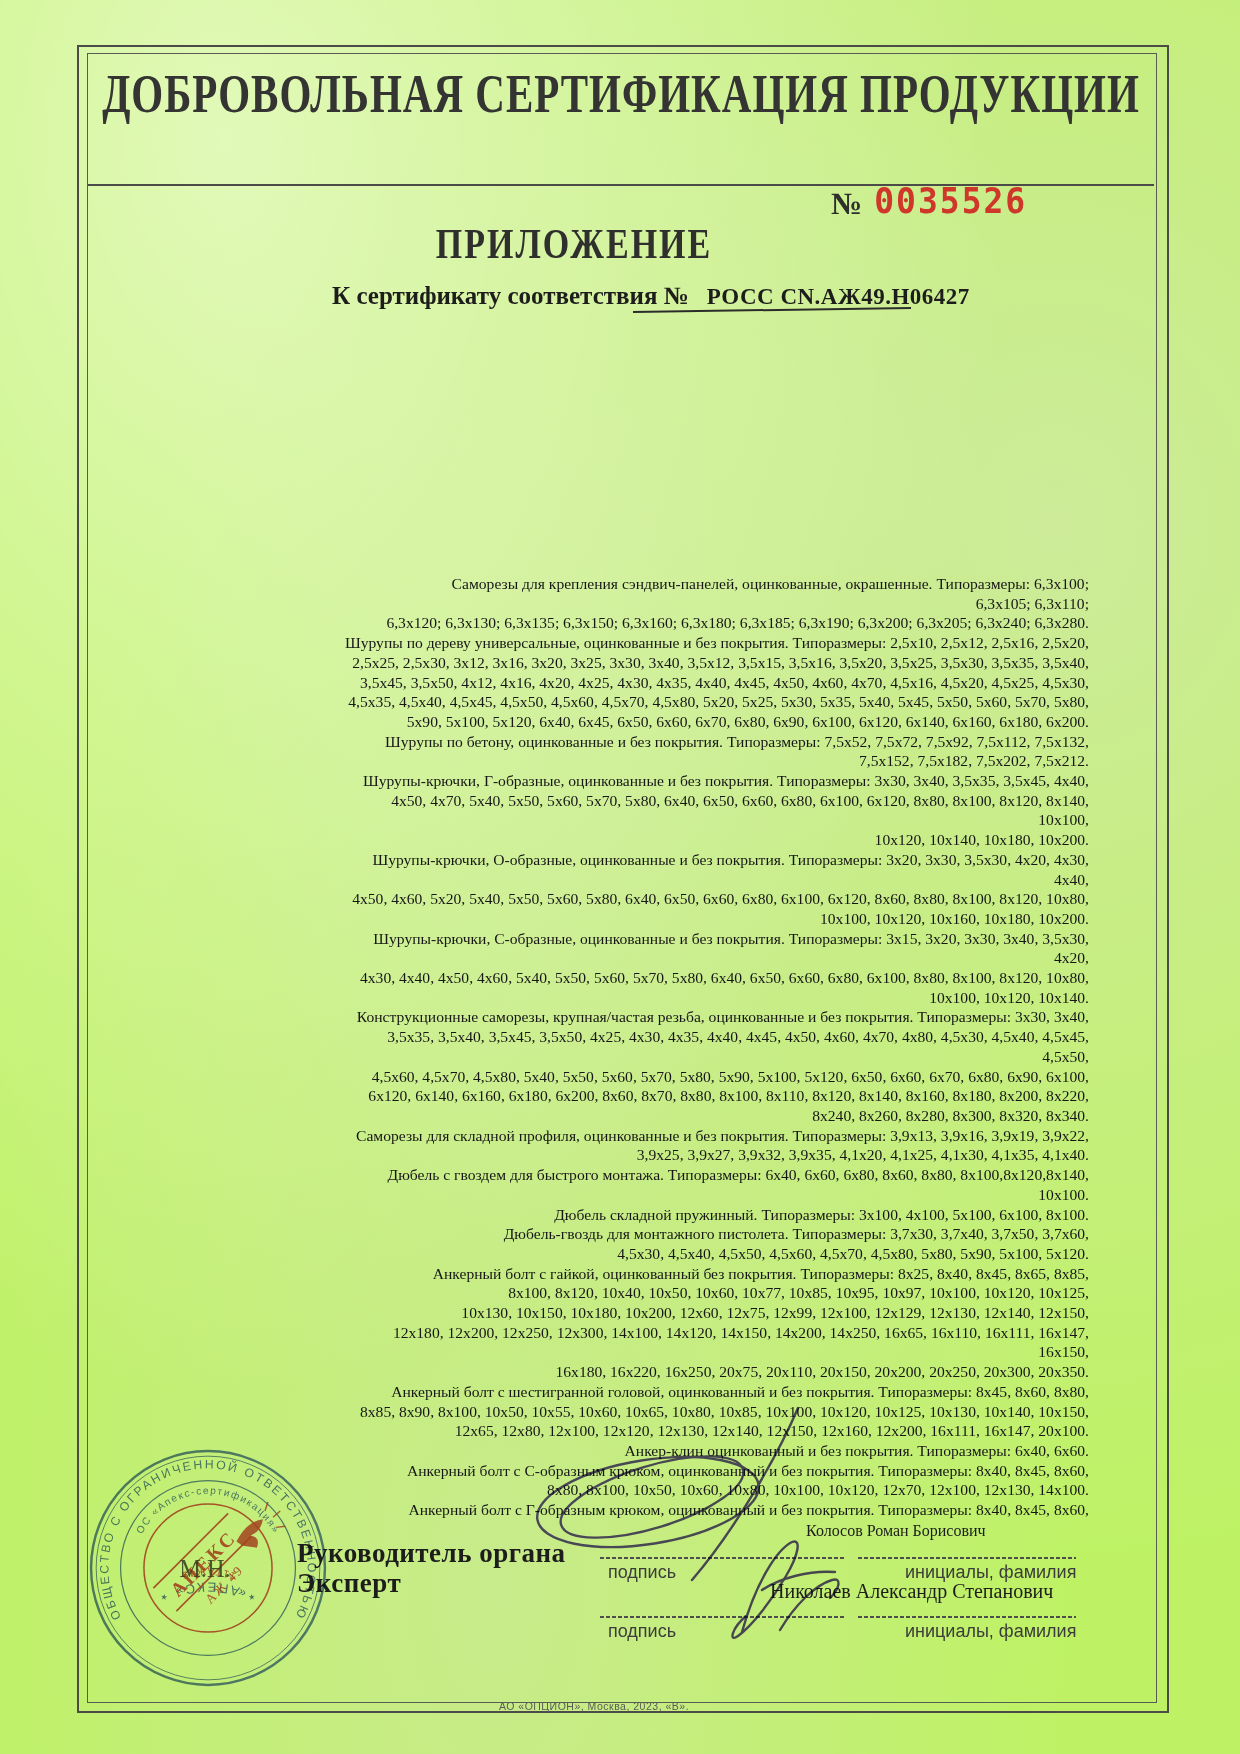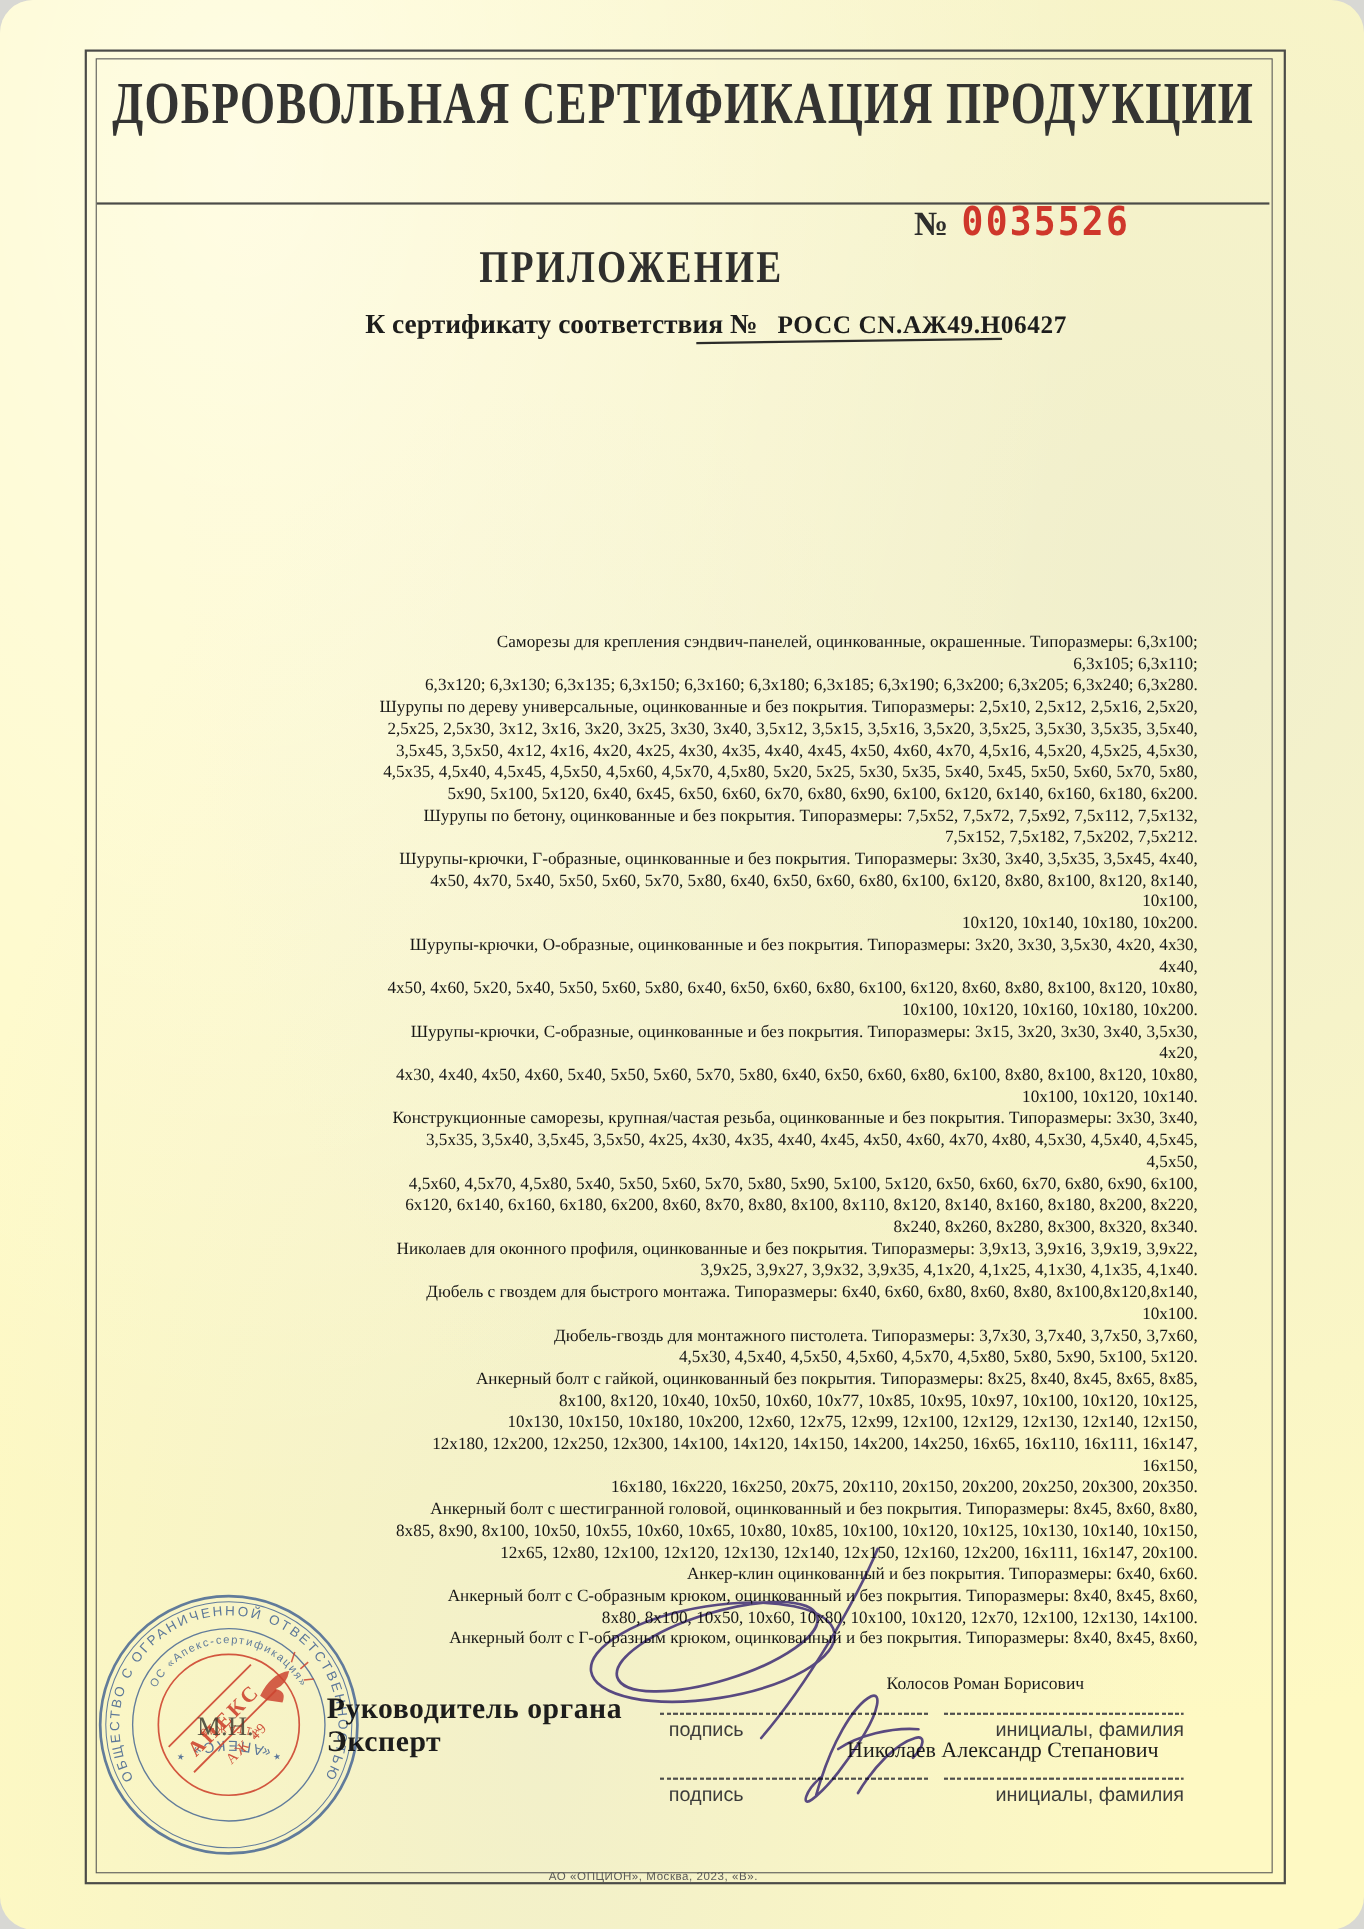--- a/index.html
+++ b/index.html
@@ -1,19 +1,19 @@
 <!DOCTYPE html>
 <html><head>
 <meta charset="utf-8">
 <style>
   html,body{margin:0;padding:0;background:#d8d8d4;}
   .page{
     position:relative;width:1240px;height:1754px;margin:0 auto;
-    background:#fef9c3;overflow:hidden;
-    font-family:"Liberation Serif",serif;color:#1d1d1c;border-radius:30px;
+    background:#bef264;overflow:hidden;
+    font-family:"Liberation Serif",serif;color:#1d1d1c;
   }
   .page::before{
     content:"";position:absolute;inset:0;pointer-events:none;
     background:
       radial-gradient(ellipse at 18% 8%, rgba(255,255,255,.55), transparent 55%),
       radial-gradient(ellipse at 85% 30%, rgba(223,226,218,.45), transparent 60%),
       radial-gradient(ellipse at 40% 90%, rgba(219,222,213,.35), transparent 55%);
   }
   .frame-outer{position:absolute;left:77px;top:45px;width:1088px;height:1664px;border:2px solid #4b4b48;}
   .frame-inner{position:absolute;left:87px;top:53px;width:1068px;height:1648px;border:1px solid #5a5a57;}
@@ -111,24 +111,25 @@
     <div class="para">Шурупы-крючки, С-образные, оцинкованные и без покрытия. Типоразмеры: 3х15, 3х20, 3х30, 3х40, 3,5х30,
 4х20,
 4х30, 4х40, 4х50, 4х60, 5х40, 5х50, 5х60, 5х70, 5х80, 6х40, 6х50, 6х60, 6х80, 6х100, 8х80, 8х100, 8х120, 10х80,
 10х100, 10х120, 10х140.</div>
     <div class="para">Конструкционные саморезы, крупная/частая резьба, оцинкованные и без покрытия. Типоразмеры: 3х30, 3х40,
 3,5х35, 3,5х40, 3,5х45, 3,5х50, 4х25, 4х30, 4х35, 4х40, 4х45, 4х50, 4х60, 4х70, 4х80, 4,5х30, 4,5х40, 4,5х45,
 4,5х50,
 4,5х60, 4,5х70, 4,5х80, 5х40, 5х50, 5х60, 5х70, 5х80, 5х90, 5х100, 5х120, 6х50, 6х60, 6х70, 6х80, 6х90, 6х100,
 6х120, 6х140, 6х160, 6х180, 6х200, 8х60, 8х70, 8х80, 8х100, 8х110, 8х120, 8х140, 8х160, 8х180, 8х200, 8х220,
 8х240, 8х260, 8х280, 8х300, 8х320, 8х340.</div>
-    <div class="para">Николаев для оконного профиля, оцинкованные и без покрытия. Типоразмеры: 3,9х13, 3,9х16, 3,9х19, 3,9х22,
+    <div class="para">Саморезы для складной профиля, оцинкованные и без покрытия. Типоразмеры: 3,9х13, 3,9х16, 3,9х19, 3,9х22,
 3,9х25, 3,9х27, 3,9х32, 3,9х35, 4,1х20, 4,1х25, 4,1х30, 4,1х35, 4,1х40.</div>
     <div class="para">Дюбель с гвоздем для быстрого монтажа. Типоразмеры: 6х40, 6х60, 6х80, 8х60, 8х80, 8х100,8х120,8х140,
 10х100.</div>
+    <div class="para">Дюбель складной пружинный. Типоразмеры: 3х100, 4х100, 5х100, 6х100, 8х100.</div>
     <div class="para">Дюбель-гвоздь для монтажного пистолета. Типоразмеры: 3,7х30, 3,7х40, 3,7х50, 3,7х60,
 4,5х30, 4,5х40, 4,5х50, 4,5х60, 4,5х70, 4,5х80, 5х80, 5х90, 5х100, 5х120.</div>
     <div class="para">Анкерный болт с гайкой, оцинкованный без покрытия. Типоразмеры: 8х25, 8х40, 8х45, 8х65, 8х85,
 8х100, 8х120, 10х40, 10х50, 10х60, 10х77, 10х85, 10х95, 10х97, 10х100, 10х120, 10х125,
 10х130, 10х150, 10х180, 10х200, 12х60, 12х75, 12х99, 12х100, 12х129, 12х130, 12х140, 12х150,
 12х180, 12х200, 12х250, 12х300, 14х100, 14х120, 14х150, 14х200, 14х250, 16х65, 16х110, 16х111, 16х147,
 16х150,
 16х180, 16х220, 16х250, 20х75, 20х110, 20х150, 20х200, 20х250, 20х300, 20х350.</div>
     <div class="para">Анкерный болт с шестигранной головой, оцинкованный и без покрытия. Типоразмеры: 8х45, 8х60, 8х80,
 8х85, 8х90, 8х100, 10х50, 10х55, 10х60, 10х65, 10х80, 10х85, 10х100, 10х120, 10х125, 10х130, 10х140, 10х150,

